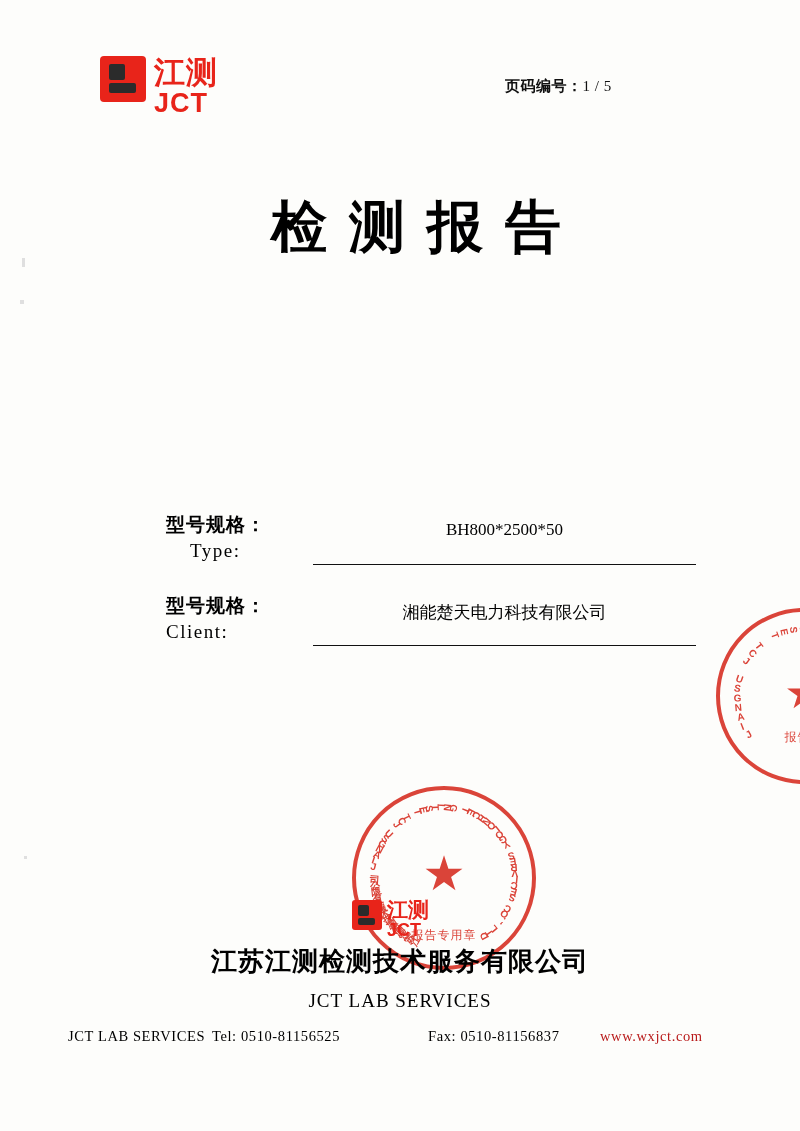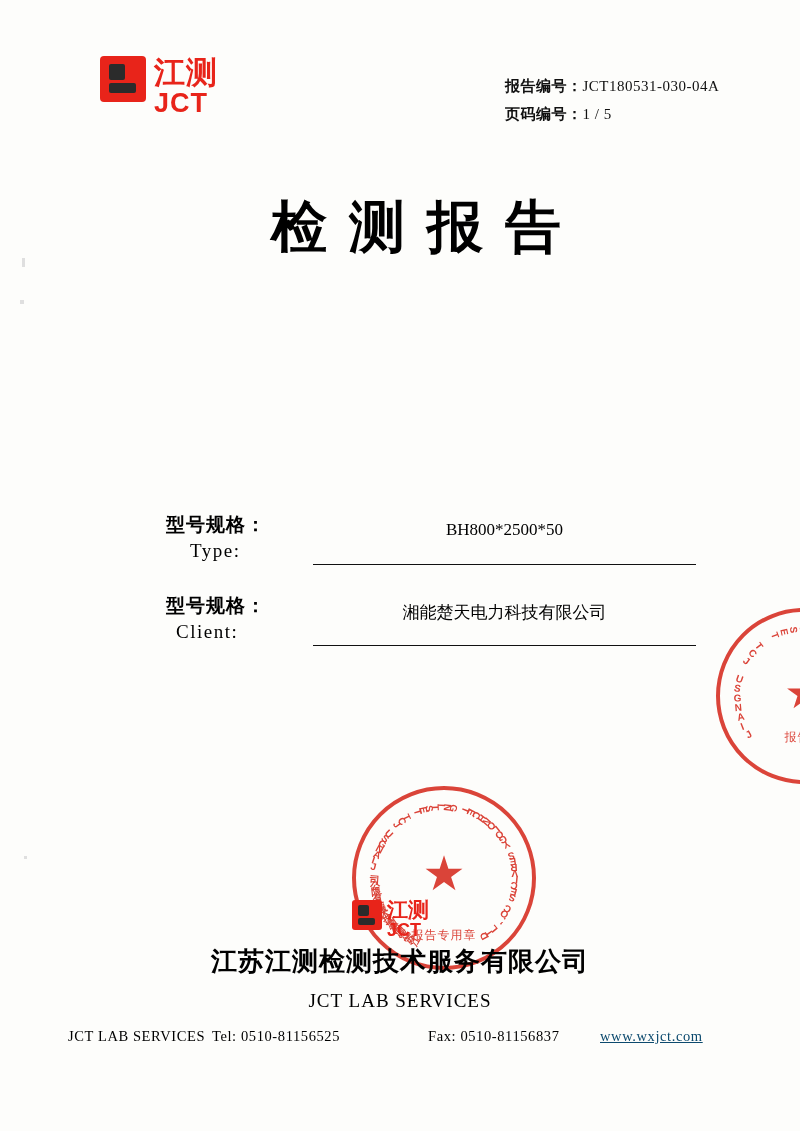--- a/index.html
+++ b/index.html
@@ -163,21 +163,21 @@
     font-family: "Liberation Serif", serif;
     font-size: 19px;
     letter-spacing: 1.5px;
     color: #000;
     white-space: nowrap;
   }
   .field.type .label-en {
     left: 190px;
   }
   .field.client .label-en {
-    left: 176px;
+    left: 166px;
   }
   .field .value {
     position: absolute;
     left: 313px;
     width: 383px;
     top: 8px;
     text-align: center;
     font-family: "Liberation Serif", serif;
     font-size: 17px;
     color: #000;
@@ -361,21 +361,21 @@
     letter-spacing: 0.6px;
     color: #000;
   }
   .footer-bar .fb {
     position: absolute;
     white-space: nowrap;
   }
   .fb-name { left: 68px; }
   .fb-tel { left: 212px; }
   .fb-fax { left: 428px; }
-  .fb-web { left: 600px; color: #0c4a6e; text-decoration: underline; }
+  .fb-web { left: 600px; color: #b91c1c; }
 
   
   .speck {
     position: absolute;
     background: #cfcfcf;
     opacity: 0.65;
   }
 </style>
 </head>
 <body>
@@ -383,23 +383,20 @@
 <div class="page">
 
   <div class="header">
     <div class="logo-wrap">
       <div class="logo-mark"></div>
       <div class="logo-cn">江测</div>
       <div class="logo-en">JCT</div>
     </div>
 
     <div class="report-meta">
-      <div class="row">
-        <span class="lbl">报告编号：</span><span class="val">JCT180531-030-04A</span>
-      </div>
       <div class="row">
         <span class="lbl">页码编号：</span><span class="val">1 / 5</span>
       </div>
     </div>
   </div>
 
   <div class="title-cn">检测报告</div>
 
   <div class="fields">
 

